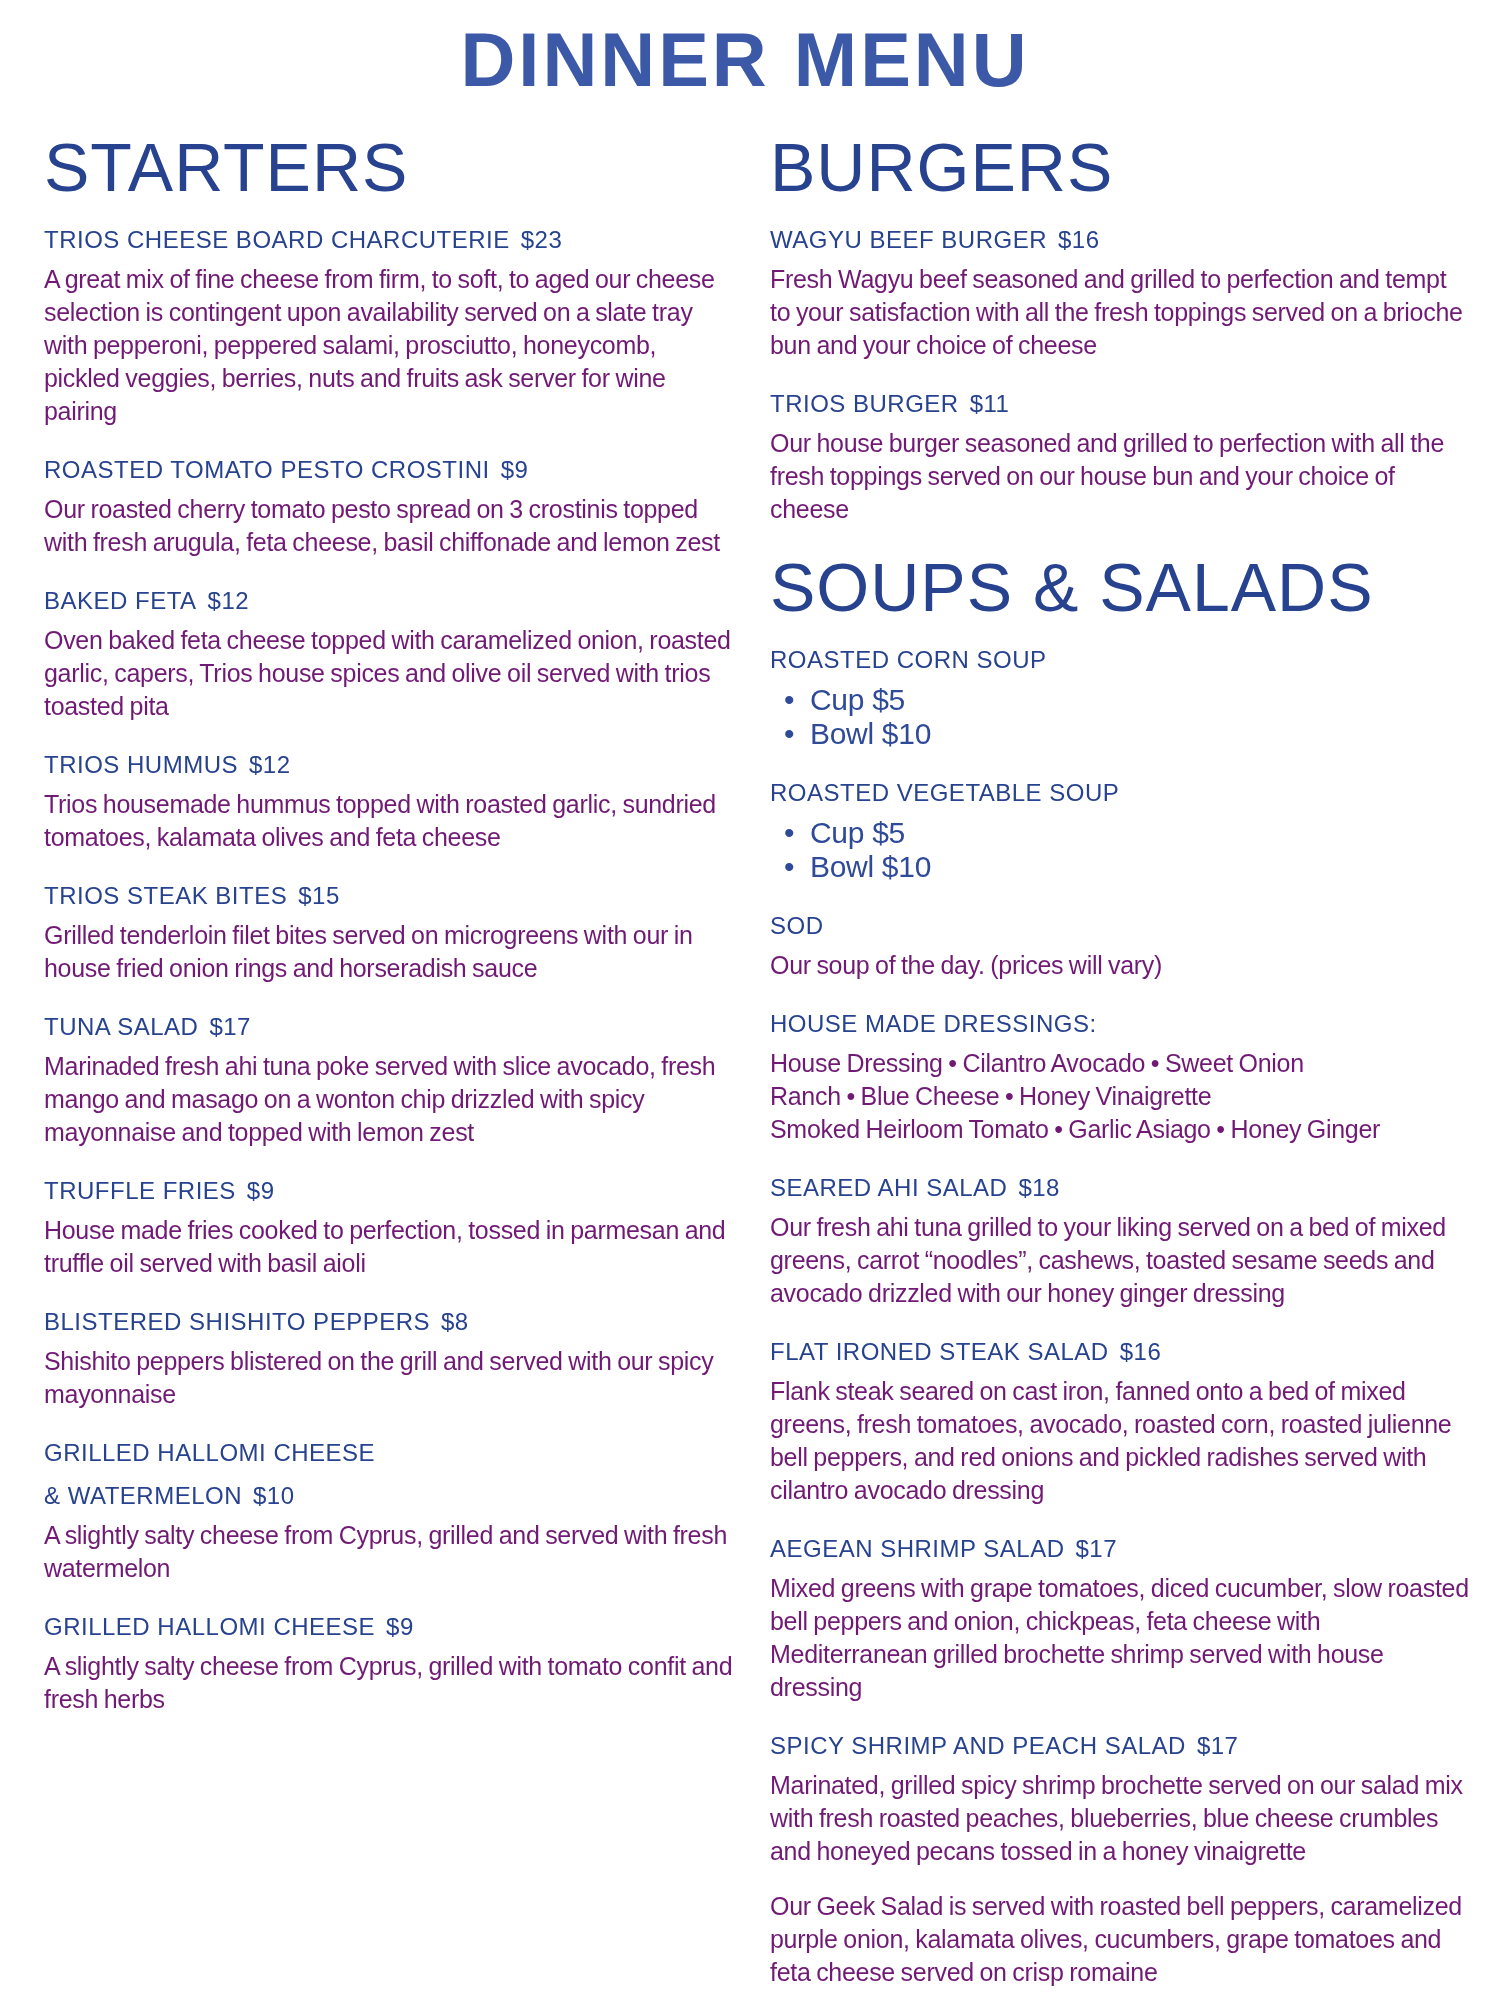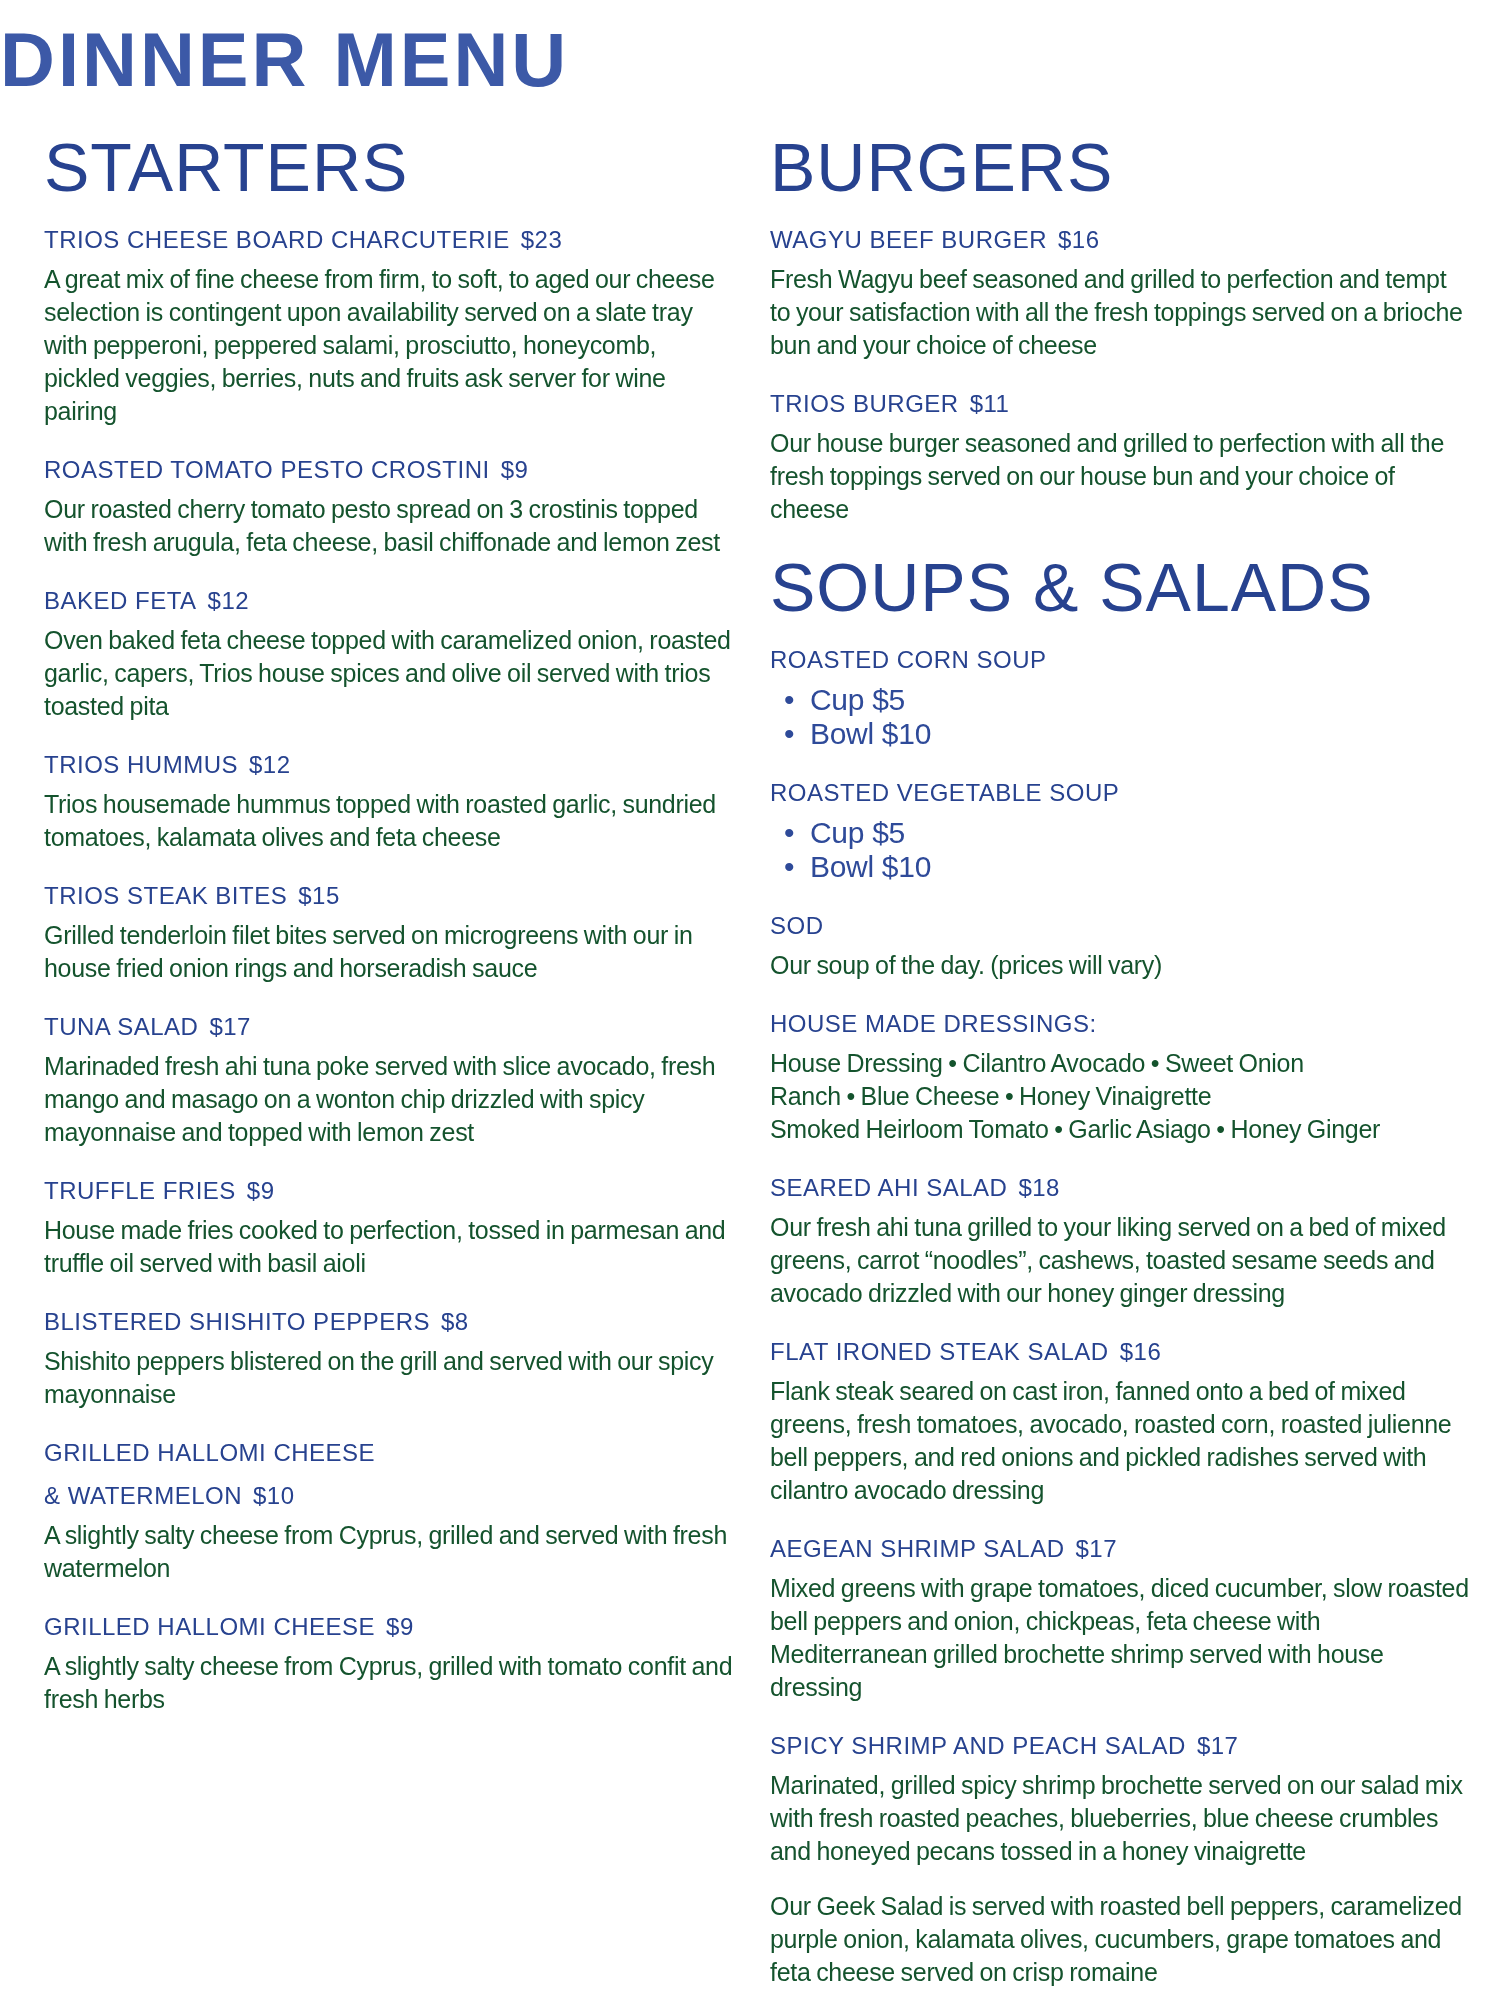--- a/index.html
+++ b/index.html
@@ -14,21 +14,21 @@
     font-family: "Liberation Sans", sans-serif;
     -webkit-font-smoothing: antialiased;
   }
   .page {
     width: 1490px;
     height: 2000px;
     position: relative;
   }
   .title {
     margin: 16px 0 24px 0;
-    text-align: left;
+    text-align: center;
     font-size: 76px;
     line-height: 88px;
     font-weight: bold;
     letter-spacing: 3px;
     color: #3c59a7;
   }
   .columns {
     display: flex;
     padding-left: 44px;
   }
@@ -64,21 +64,21 @@
   }
   .price {
     margin-left: 11px;
     white-space: nowrap;
   }
   .item-desc, .item-desc-line {
     font-size: 25px;
     line-height: 33px;
     letter-spacing: -0.3px;
     word-spacing: -1px;
-    color: #14532d;
+    color: #701a75;
   }
   ul.item-bullets {
     list-style: none;
     margin: 2px 0 0 0;
     padding: 0;
   }
   ul.item-bullets li {
     position: relative;
     padding-left: 40px;
     font-size: 30px;

